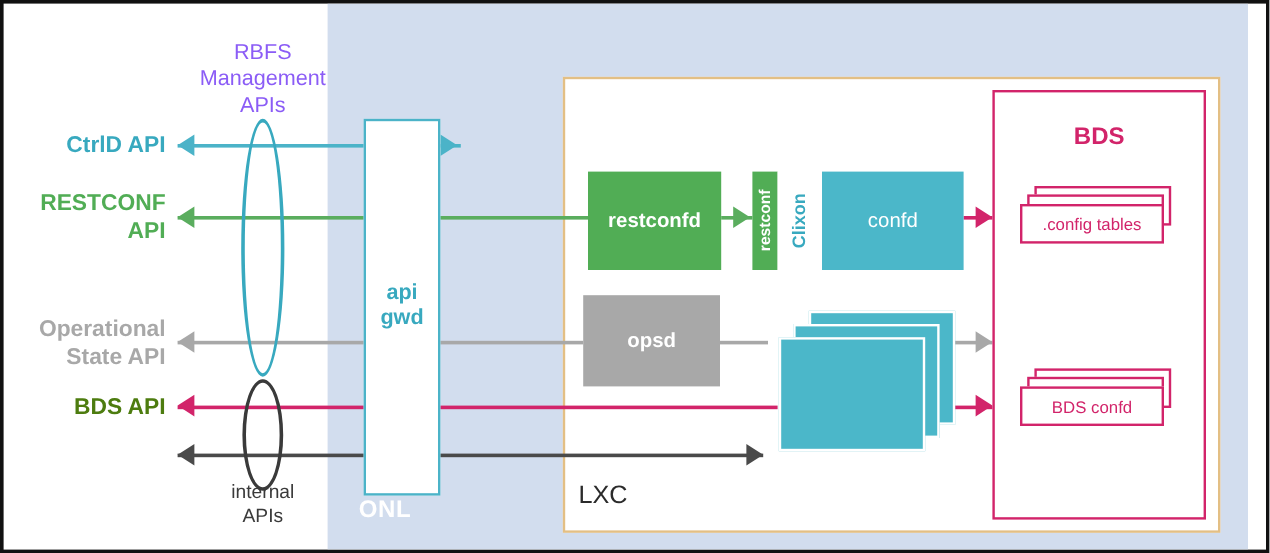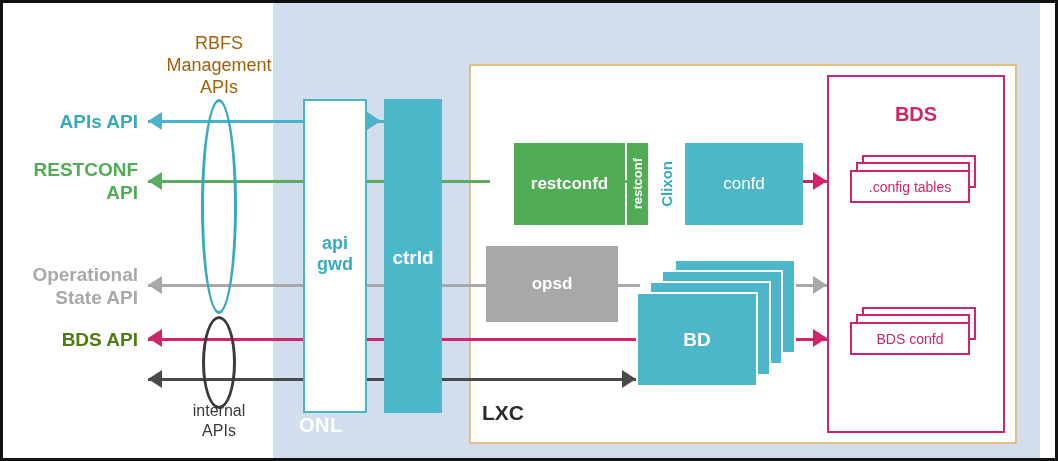--- a/index.html
+++ b/index.html
@@ -12,32 +12,32 @@
     overflow:hidden;
     box-sizing:border-box;
     border:3px solid #111;
   }
   .abs{position:absolute;box-sizing:border-box;}
 
   
   #onl-band{left:270px;top:0px;width:767px;height:455px;background:#d2ddee;}
   #onl-label{left:296px;top:411px;color:#ffffff;font-size:20px;font-weight:bold;letter-spacing:.5px;}
   #lxc-box{left:466px;top:61px;width:548px;height:380px;background:#ffffff;border:2px solid #e3bf84;}
-  #lxc-label{left:479px;top:398px;color:#2b2b2b;font-size:21px;font-weight:bold;}
+  #lxc-label{left:479px;top:398px;color:#2b2b2b;font-size:21px;font-weight:normal;}
 
   
   #apigwd{left:300px;top:96px;width:64px;height:314px;background:#ffffff;border:2px solid #4bb3c8;}
   #apigwd .lbl{position:absolute;left:0;right:0;top:132px;text-align:center;color:#38a9bf;font-size:18px;font-weight:bold;line-height:21px;}
   #ctrld{left:381px;top:96px;width:58px;height:314px;background:#4bb7c9;}
   #ctrld .lbl{position:absolute;left:0;right:0;top:148px;text-align:center;color:#ffffff;font-size:19px;font-weight:bold;}
 
-  #restconfd{left:487px;top:140px;width:111px;height:82px;background:#51ad55;margin-left:24px;}
+  #restconfd{left:487px;top:140px;width:111px;height:82px;background:#51ad55;}
   #restconfd .lbl{position:absolute;inset:0;display:flex;align-items:center;justify-content:center;color:#ffffff;font-size:17px;font-weight:bold;}
 
-  #opsd{left:483px;top:243px;width:132px;height:76px;background:#a8a8a8;}
+  #opsd{left:483px;top:243px;width:114px;height:76px;background:#a8a8a8;}
   #opsd .lbl{position:absolute;inset:0;display:flex;align-items:center;justify-content:center;color:#ffffff;font-size:17px;font-weight:bold;}
 
   #confd-group{left:624px;top:140px;width:176px;height:82px;}
   #confd-restconf{left:0px;top:0px;width:21px;height:82px;background:#51ad55;}
   #confd-clixon{left:21px;top:0px;width:37px;height:82px;background:#ffffff;}
   #confd-main{left:58px;top:0px;width:118px;height:82px;background:#4bb7c9;}
   .vtext{position:absolute;inset:0;display:flex;align-items:center;justify-content:center;}
   .vtext span{writing-mode:vertical-rl;transform:rotate(180deg);font-size:13px;font-weight:bold;white-space:nowrap;}
   #confd-restconf .vtext span{color:#ffffff;}
   #confd-clixon .vtext span{color:#38a9bf;font-size:15px;}
@@ -74,21 +74,21 @@
   
   .apilabel{position:absolute;text-align:right;font-size:19px;font-weight:bold;line-height:23px;}
   #lbl-ctrld{left:10px;top:107px;width:125px;color:#38a9bf;}
   #lbl-restconf{left:10px;top:155px;width:125px;color:#51ad55;}
   #lbl-opstate{left:4px;top:260px;width:131px;color:#a8a8a8;}
   #lbl-bdsapi{left:10px;top:325px;width:125px;color:#4d7c0f;}
   #lbl-bdapi{left:10px;top:365px;width:125px;color:#3a3a3a;}
 
   
   #ell-mgmt{left:198px;top:96px;width:36px;height:215px;border:3px solid #38a9bf;border-radius:50%;background:transparent;}
-  #cap-mgmt{left:150px;top:29px;width:132px;text-align:center;color:#a16207;font-size:18px;line-height:22px;}
+  #cap-mgmt{left:150px;top:29px;width:132px;text-align:center;color:#8b5cf6;font-size:18px;line-height:22px;}
   #ell-int{left:199px;top:313px;width:34px;height:93px;border:3px solid #3a3a3a;border-radius:50%;background:transparent;}
   #cap-int{left:160px;top:398px;width:112px;text-align:center;color:#3a3a3a;font-size:16px;line-height:20px;}
 </style>
 </head>
 <body>
 
 <div id="canvas" class="abs" style="position:relative;">
 
   <div id="onl-band" class="abs"></div>
   <div id="onl-label" class="abs">ONL</div>
@@ -127,23 +127,20 @@
   <div class="ahead left abs" style="left:145px;top:367px;border-right-color:#4a4a4a;"></div>
   <div class="ahead right abs" style="left:619px;top:367px;border-left-color:#4a4a4a;"></div>
 
   <div id="apigwd" class="abs">
     <div class="lbl">
       <div>api</div>
       <div>gwd</div>
     </div>
   </div>
 
-  <div id="ctrld" class="abs">
-    <div class="lbl">ctrld</div>
-  </div>
 
   <div id="restconfd" class="abs">
     <div class="lbl">restconfd</div>
   </div>
 
   <div id="opsd" class="abs">
     <div class="lbl">opsd</div>
   </div>
 
   <div id="confd-group" class="abs">
@@ -159,23 +156,20 @@
     </div>
     <div id="confd-main" class="abs">
       <div class="lbl">confd</div>
     </div>
   </div>
 
   <div id="bd-stack" class="abs">
     <div id="bd-c4" class="bd-card"></div>
     <div id="bd-c3" class="bd-card"></div>
     <div id="bd-c2" class="bd-card"></div>
-    <div id="bd-c1" class="bd-card">
-      <div class="lbl">BD</div>
-    </div>
   </div>
 
   <div id="bds-panel" class="abs">
     <div id="bds-title">BDS</div>
 
     <div id="stack-config" class="tbl-stack">
       <div class="tbl-card tc3"></div>
       <div class="tbl-card tc2"></div>
       <div class="tbl-card tc1">
         <div class="lbl">.config tables</div>
@@ -184,21 +178,21 @@
 
     <div id="stack-bds" class="tbl-stack">
       <div class="tbl-card tc3"></div>
       <div class="tbl-card tc2"></div>
       <div class="tbl-card tc1">
         <div class="lbl">BDS confd</div>
       </div>
     </div>
   </div>
 
-  <div id="lbl-ctrld" class="apilabel abs">APIs API</div>
+  <div id="lbl-ctrld" class="apilabel abs">CtrlD API</div>
 
   <div id="lbl-restconf" class="apilabel abs">
     <div>RESTCONF</div>
     <div>API</div>
   </div>
 
   <div id="lbl-opstate" class="apilabel abs">
     <div>Operational</div>
     <div>State API</div>
   </div>

